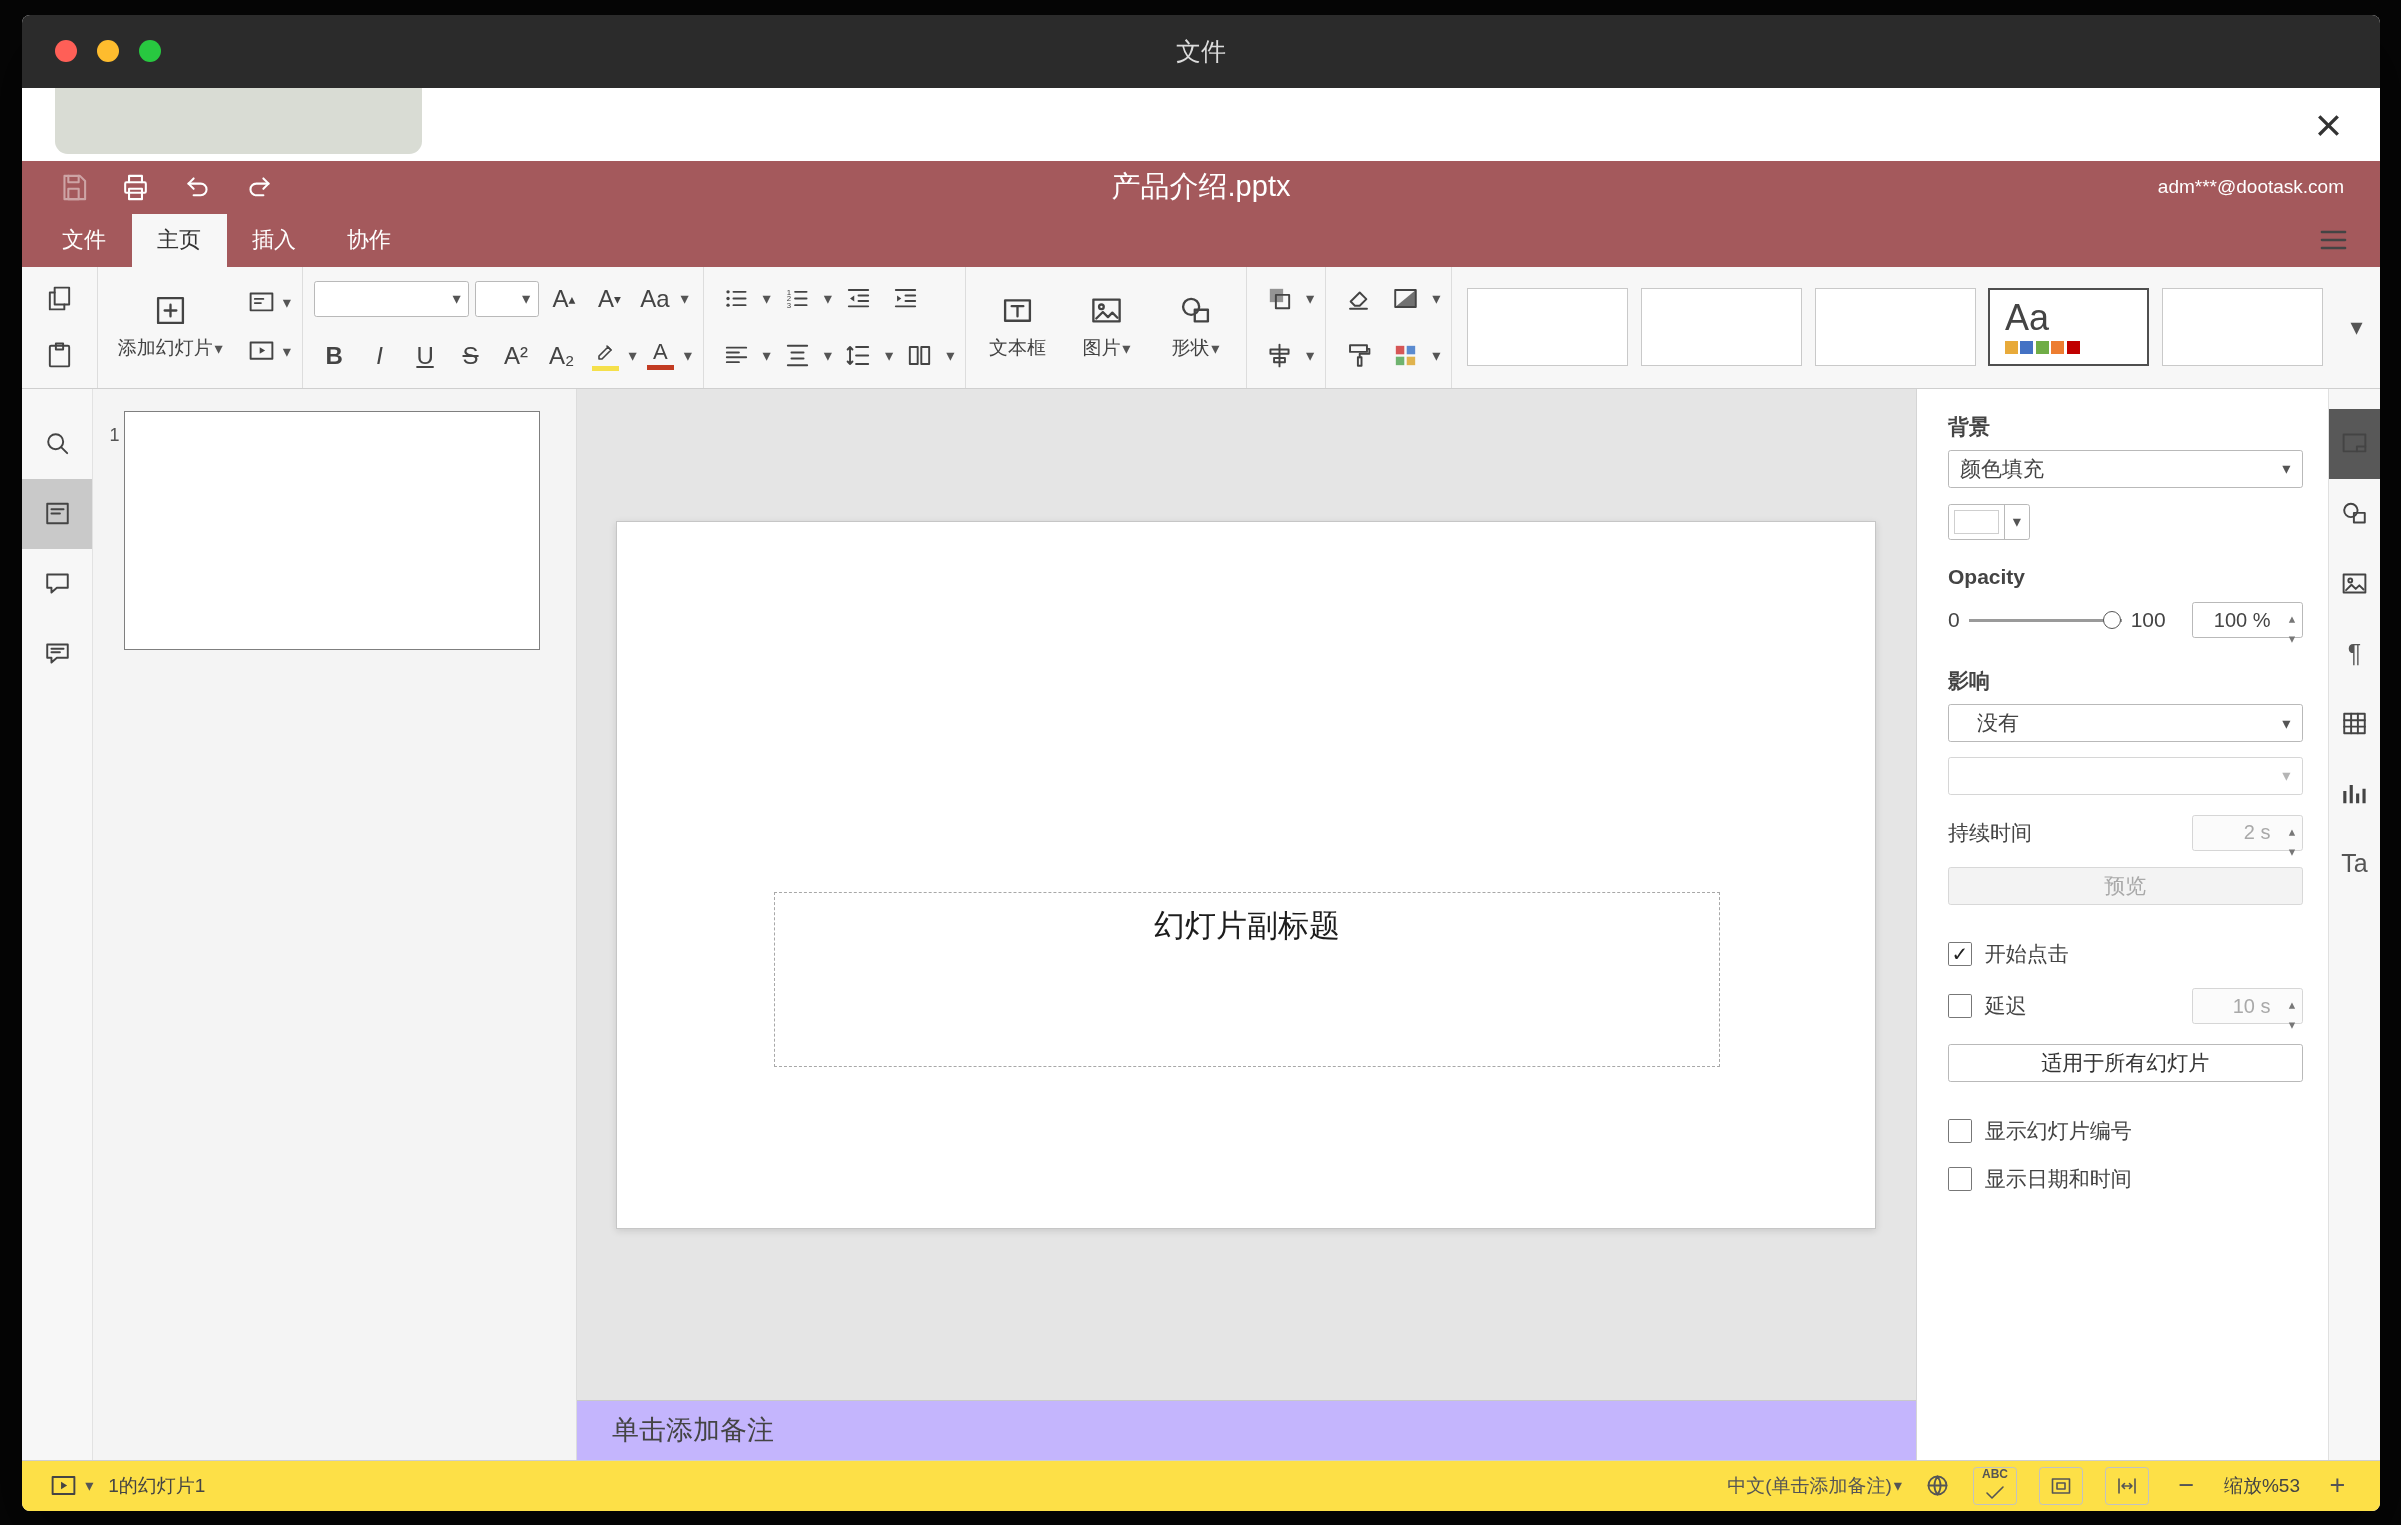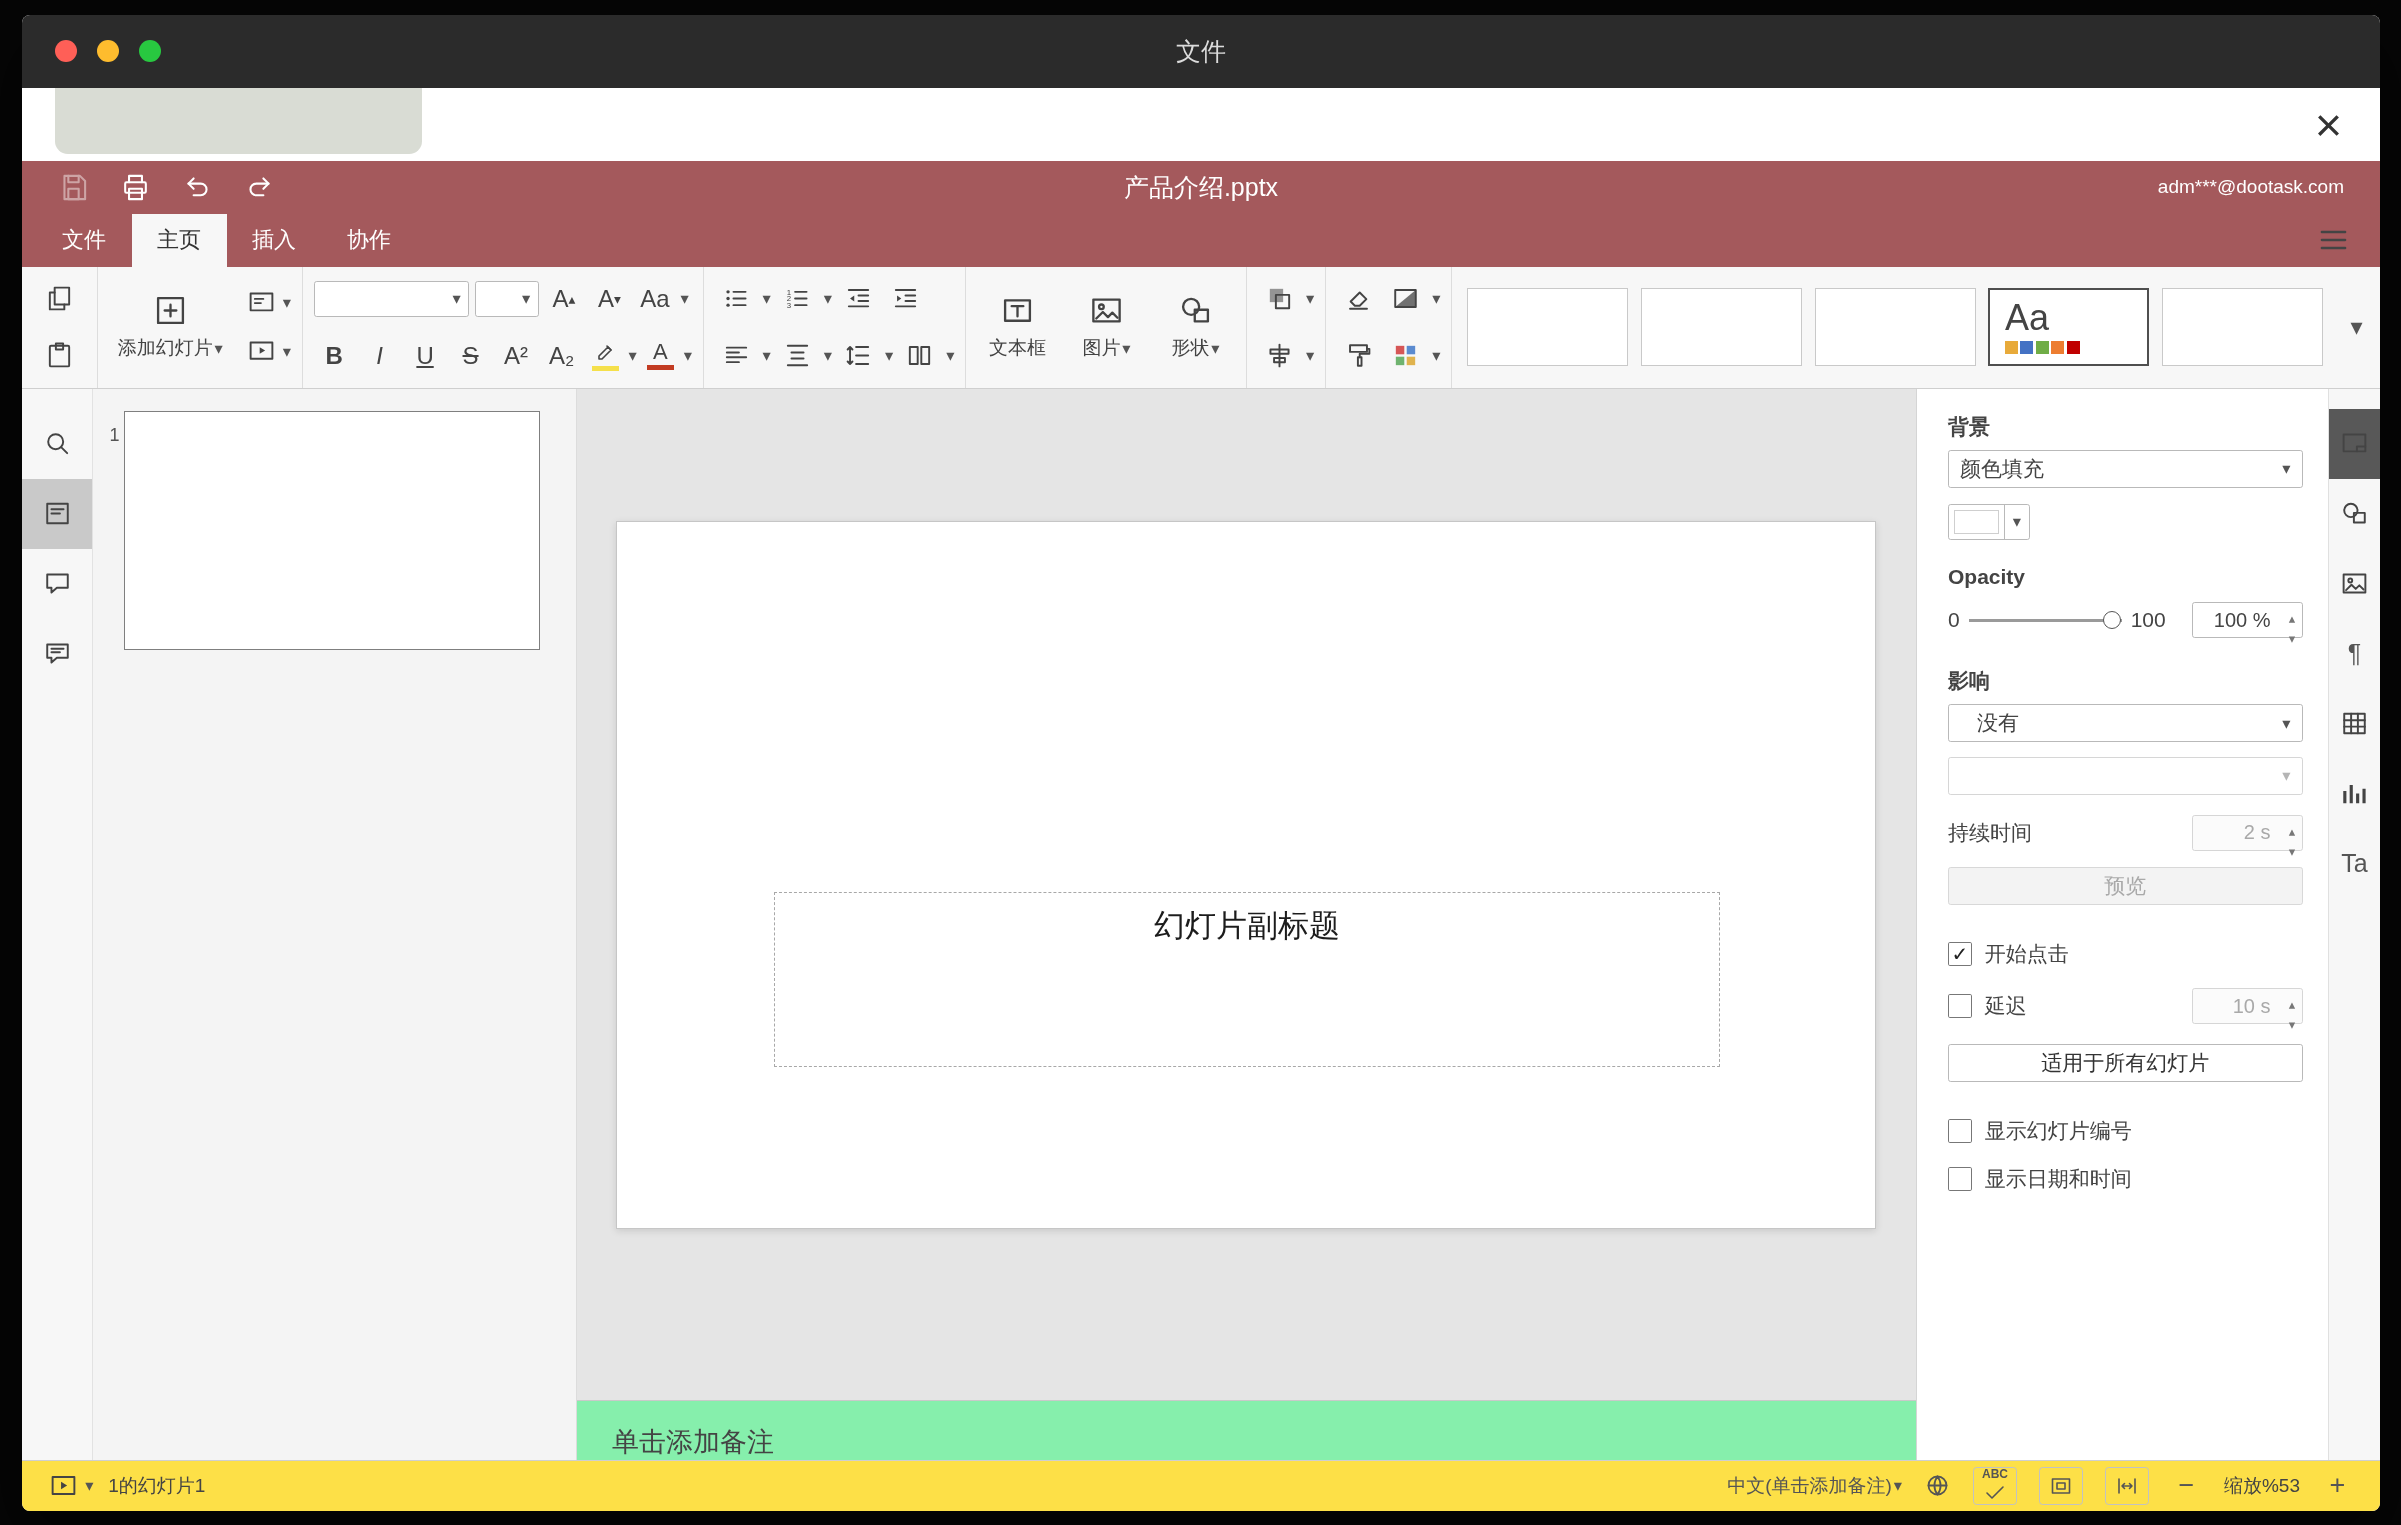--- a/index.html
+++ b/index.html
@@ -21,21 +21,21 @@
   .artifact{position:absolute;left:33px;top:0;width:367px;height:66px;background:#d9dcd4;border-radius:0 0 12.8px 12.8px;}
   .close-btn{position:absolute;right:24px;top:50%;transform:translateY(-50%);width:55px;height:55px;
     display:flex;align-items:center;justify-content:center;font-size:47px;font-weight:300;color:#333;cursor:default;}
 
   
   .red-header{height:106px;flex:0 0 auto;display:flex;flex-direction:column;color:#fff;background:#a4595c;}
   .rh-row1{height:53px;display:flex;align-items:center;position:relative;padding:0 36px;}
   .rh-icons{display:flex;gap:31px;align-items:center;z-index:2;}
   .rh-icons .ic{width:31px;height:31px;color:#fff;}
   .ic.dim{opacity:.45;}
-  .rh-filename{position:absolute;left:0;right:0;text-align:center;font-size:25px;}
+  .rh-filename{position:absolute;left:0;right:0;text-align:center;font-size:29px;}
   .rh-account{margin-left:auto;font-size:19px;z-index:2;}
   .rh-row2{height:53px;display:flex;align-items:stretch;padding-left:14.6px;position:relative;}
   .tab{display:flex;align-items:center;padding:0 25.5px;font-size:22px;color:#fff;}
   .tab.active{background:#f7f7f7;color:#333;}
   .hamburger{position:absolute;right:29px;top:50%;transform:translateY(-50%);width:35px;height:35px;color:#fff;}
 
   
   .toolbar{height:122px;background:#f7f7f7;border-bottom:0.9px solid #cfcfcf;display:flex;flex:0 0 auto;}
   .tgroup{display:flex;flex-direction:column;justify-content:center;border-right:0.9px solid #ddd;padding:0 11px;}
   .tgroup.tall{flex-direction:row;align-items:center;gap:9px;}
@@ -89,21 +89,21 @@
 
   .canvas-col{flex:1;display:flex;flex-direction:column;background:#e5e5e5;min-width:0;}
   .canvas{flex:1;position:relative;}
   .slide{position:absolute;left:39px;top:132px;width:1260px;height:708px;background:#fff;
     border:0.9px solid #c6c6c6;box-shadow:0 1.8px 7.3px rgba(0,0,0,.12);}
   .ph{position:absolute;left:157px;width:946px;border:1.8px dashed #a8a8a8;}
   .ph1{top:114px;height:253px;display:flex;align-items:center;justify-content:center;}
   .ph2{top:370px;height:175px;display:flex;justify-content:center;align-items:flex-start;padding-top:12.8px;}
   .slide-title{font-size:78px;color:#1c1c1c;}
   .slide-subtitle{font-size:31px;color:#1c1c1c;}
-  .notes{height:60px;border-top:0.9px solid #c9c9c9;background:#86efac;display:flex;align-items:flex-end;
+  .notes{height:60px;border-top:0.9px solid #c9c9c9;background:#c4b5fd;display:flex;align-items:center;
     padding-left:35px;font-size:27px;color:#444;flex:0 0 auto;}
 
   
   .settings{width:412px;background:#fff;border-left:0.9px solid #d5d5d5;padding:24px 25.5px 0 31px;
     font-size:21px;color:#444;overflow:hidden;flex:0 0 auto;}
   .sec-label{font-weight:700;margin:0 0 9px;}
   .select{height:38px;border:0.9px solid #b9b9b9;border-radius:2.7px;background:#fff;display:flex;
     align-items:center;justify-content:space-between;padding:0 11px;}
   .select.disabled{border-color:#d6d6d6;color:#aaa;}
   .select.disabled .cv::after{color:#b5b5b5;}

